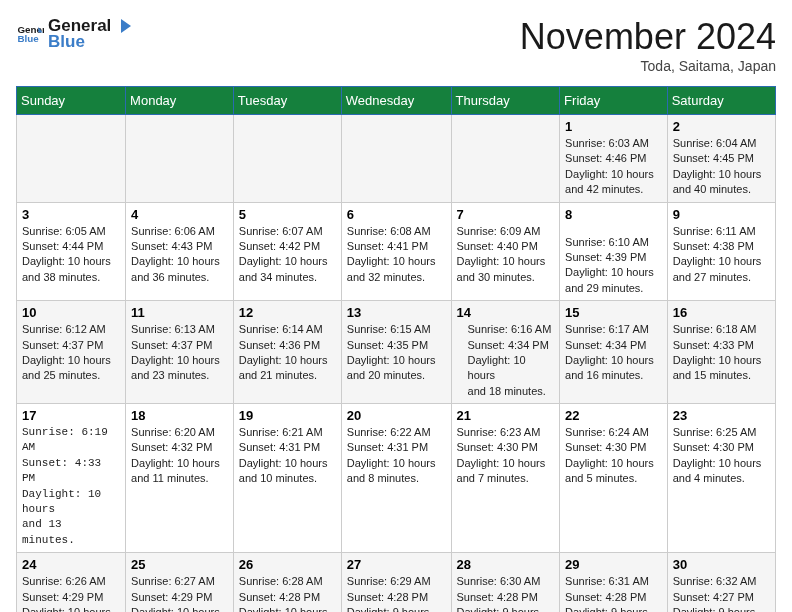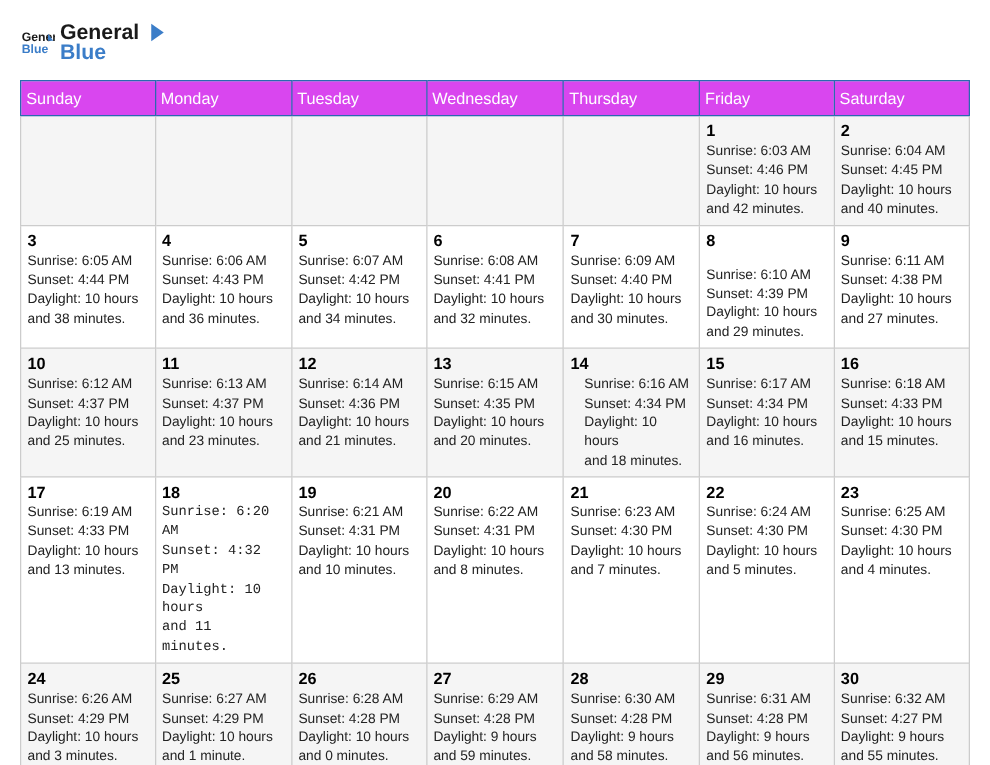--- a/index.html
+++ b/index.html
@@ -36,21 +36,21 @@
     .location {
       font-size: 14px;
       color: #444;
     }
     .calendar {
       width: 100%;
       border-collapse: collapse;
       font-size: 11px;
     }
     .calendar thead th {
-      background-color: #d946ef;
+      background-color: #15803d;
       color: #fff;
       padding: 6px 4px;
       text-align: left;
       font-size: 13px;
       font-weight: normal;
       border: 1px solid #2a6ab0;
     }
     .calendar tbody td {
       border: 1px solid #ccc;
       vertical-align: top;
@@ -106,20 +106,24 @@
     <div>
       <div style="display:flex;align-items:center;gap:2px;">
         <span style="font-size:17px;font-weight:bold;color:#1a1a1a;">General</span>
         <svg width="20" height="20" viewBox="0 0 20 20">
           <polygon points="8,3 18,10 8,17" fill="#3b7dc8"></polygon>
         </svg>
       </div>
       <div style="font-size:17px;font-weight:bold;color:#3b7dc8;margin-top:-4px;">Blue</div>
     </div>
   </div>
+  <div class="title-block">
+    <div class="month-title">November 2024</div>
+    <div class="location">Toda, Saitama, Japan</div>
+  </div>
 </div>
 
 <table class="calendar">
   <thead>
     <tr id="header-row">
         <th>Sunday</th>
         <th>Monday</th>
         <th>Tuesday</th>
         <th>Wednesday</th>
         <th>Thursday</th>
@@ -247,28 +251,28 @@
           <span class="day-num">16</span>
           <div class="day-info" style="white-space: pre-line;">Sunrise: 6:18 AM
 Sunset: 4:33 PM
 Daylight: 10 hours
 and 15 minutes.</div>
         </td>
       </tr>
       <tr>
         <td>
           <span class="day-num">17</span>
-          <div class="day-info" style="white-space: pre-line;">Sunrise: 6:19 AM
+          <div class="day-info" style="white-space: pre-line; font-family: Liberation Mono, monospace;">Sunrise: 6:19 AM
 Sunset: 4:33 PM
 Daylight: 10 hours
 and 13 minutes.</div>
         </td>
         <td>
           <span class="day-num">18</span>
-          <div class="day-info" style="white-space: pre-line; font-family: Liberation Mono, monospace;">Sunrise: 6:20 AM
+          <div class="day-info" style="white-space: pre-line;">Sunrise: 6:20 AM
 Sunset: 4:32 PM
 Daylight: 10 hours
 and 11 minutes.</div>
         </td>
         <td>
           <span class="day-num">19</span>
           <div class="day-info" style="white-space: pre-line;">Sunrise: 6:21 AM
 Sunset: 4:31 PM
 Daylight: 10 hours
 and 10 minutes.</div>

